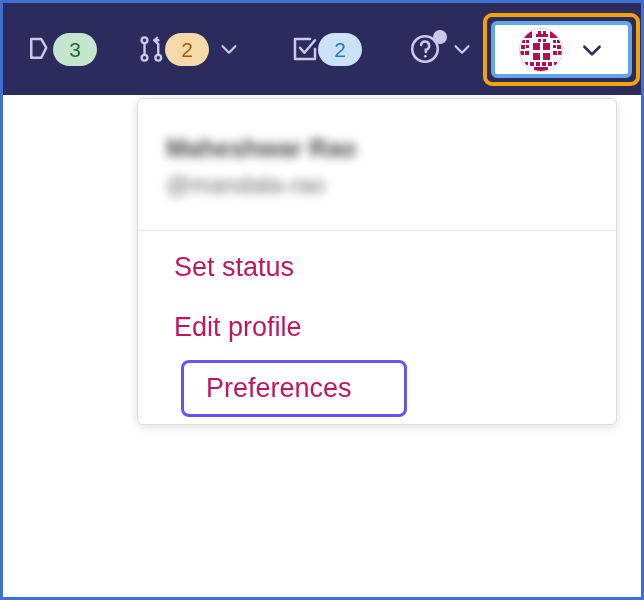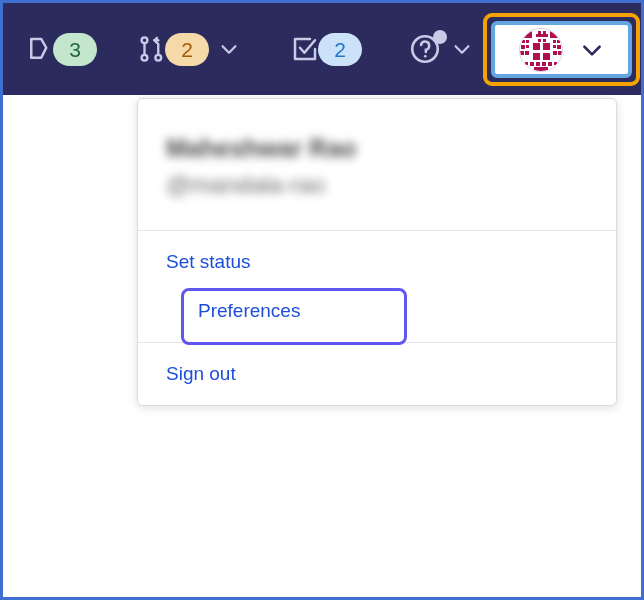--- a/index.html
+++ b/index.html
@@ -181,23 +181,23 @@
     font-weight: normal;
     line-height: 1.2;
     color: #6a6a6a;
   }
 
   .menu-section { padding: 6px 0; }
   .menu-section + .menu-section { border-top: 1px solid #e4e4e7; }
 
   .menu-item {
     display: block;
-    padding: 12px 28px;
-    font-size: 19px;
-    color: #1d4ed8;
+    padding: 12px 36px;
+    font-size: 27px;
+    color: #be185d;
     line-height: 1.35;
     cursor: pointer;
     background: transparent;
     border: none;
     text-align: left;
     width: 100%;
     font-family: "Liberation Sans", sans-serif;
   }
 
   
@@ -351,25 +351,23 @@
 
   <div id="user-dropdown">
 
     <div id="dropdown-userinfo">
       <div id="user-fullname" class="blurred-text">Maheshwar Rao</div>
       <div id="user-handle" class="blurred-text">@mandala-rao</div>
     </div>
 
     <div class="menu-section">
       <button class="menu-item">Set status</button>
+      <button class="menu-item">Edit profile</button>
       <div id="menu-item-preferences-wrap" style="display:block;position:relative;">
         <button class="menu-item">Preferences</button>
         <div id="preferences-highlight"></div>
       </div>
     </div>
 
-    <div class="menu-section">
-      <button class="menu-item">Sign out</button>
-    </div>
 
   </div>
 
 </div>
 
 </body></html>

